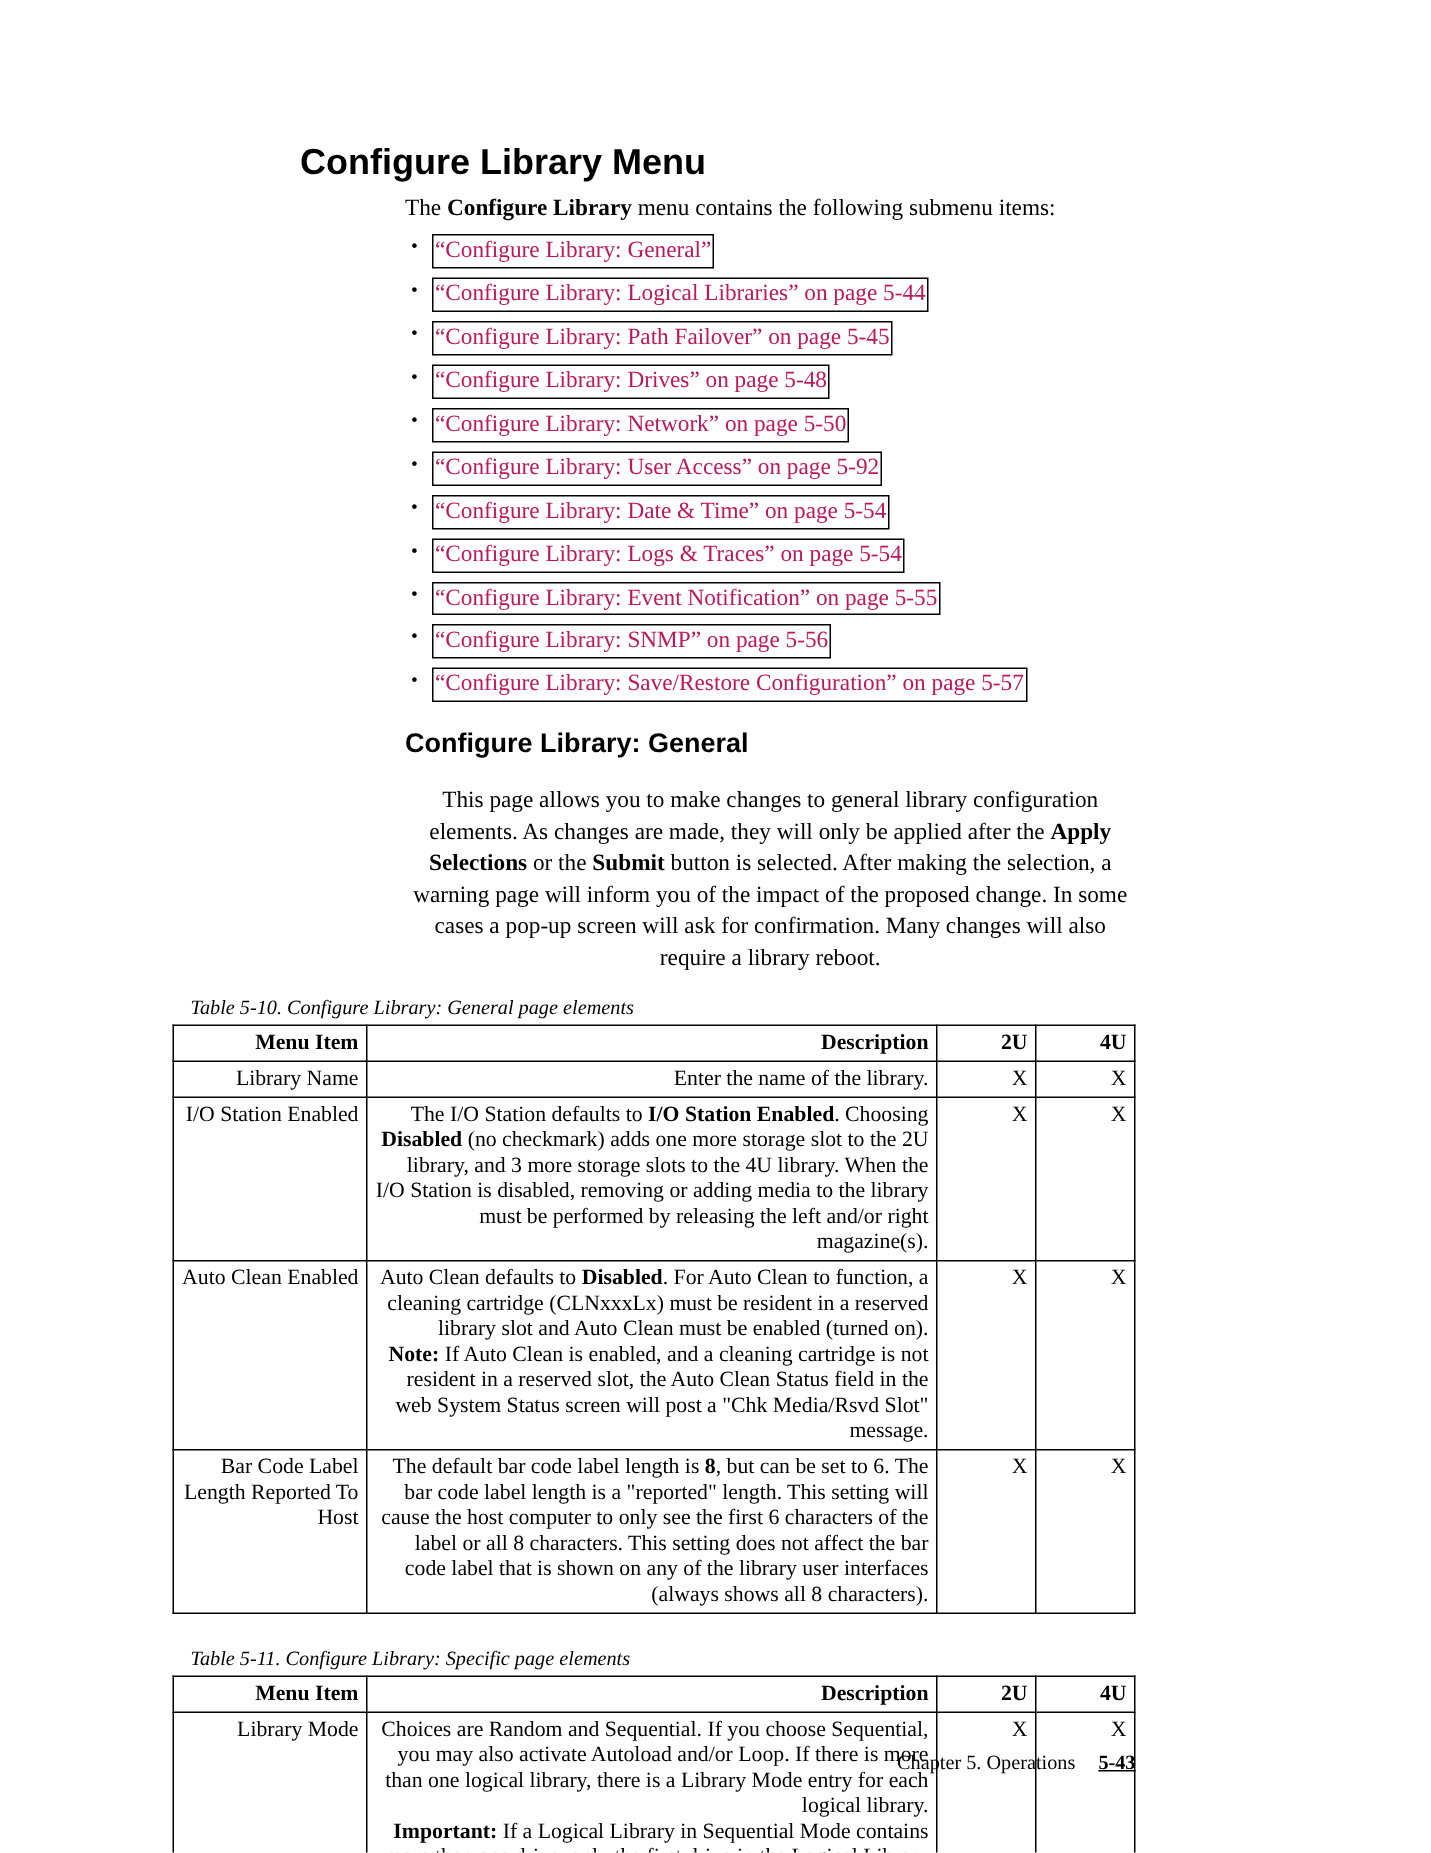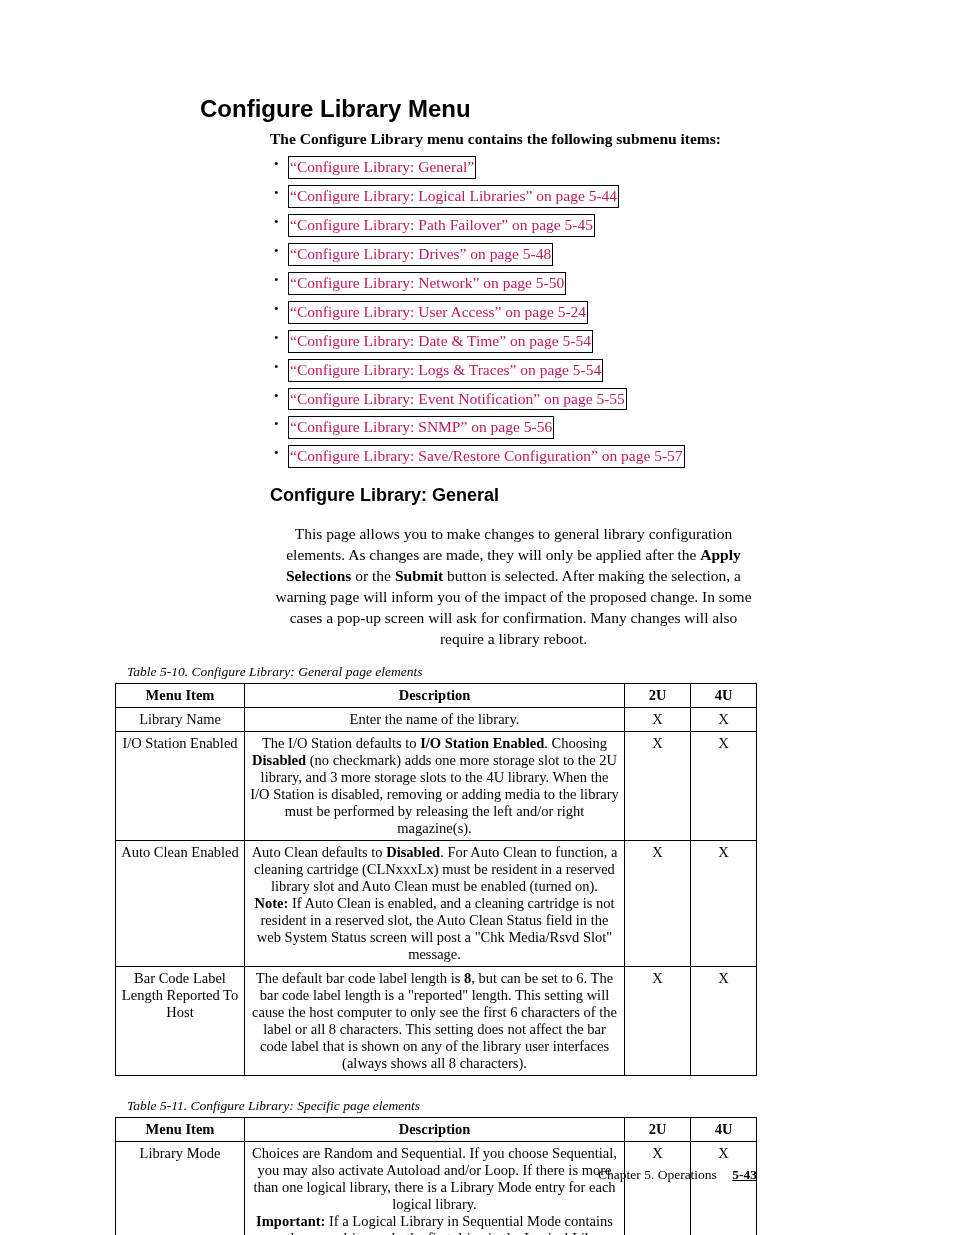--- a/index.html
+++ b/index.html
@@ -24,21 +24,20 @@
     font-family: Arial, Helvetica, sans-serif;
     font-weight: bold;
     font-size: 24px;
     margin: 0 0 6px 85px;
     color: #000;
   }
   .intro {
     margin: 0 0 4px 155px;
     font-size: 15.5px;
     line-height: 1.3;
-    font-weight: bold;
   }
   ul.bullets {
     margin: 0 0 0 155px;
     padding: 0 0 0 18px;
     list-style: none;
   }
   ul.bullets li {
     position: relative;
     margin: 0;
     padding: 3px 0;
@@ -78,21 +77,21 @@
   }
   table.data {
     border-collapse: collapse;
     width: 100%;
     font-size: 14.5px;
   }
   table.data th, table.data td {
     border: 1px solid #000;
     padding: 3px 5px;
     vertical-align: top;
-    text-align: center;
+    text-align: right;
   }
   table.data th {
     font-weight: bold;
   }
   table.data .col-menu { width: 118px; }
   table.data .col-2u { width: 55px; }
   table.data .col-4u { width: 55px; }
   .footer {
     position: absolute;
     bottom: 52px;
@@ -115,21 +114,21 @@
   <p class="intro">
     <span>The </span><b>Configure Library</b><span> menu contains the following submenu items:</span>
   </p>
 
   <ul class="bullets">
     <li><a href="#">“Configure Library: General”</a></li>
     <li><a href="#">“Configure Library: Logical Libraries” on page 5-44</a></li>
     <li><a href="#">“Configure Library: Path Failover” on page 5-45</a></li>
     <li><a href="#">“Configure Library: Drives” on page 5-48</a></li>
     <li><a href="#">“Configure Library: Network” on page 5-50</a></li>
-    <li><a href="#">“Configure Library: User Access” on page 5-24</a></li>
+    <li><a href="#">“Configure Library: User Access” on page 5-92</a></li>
     <li><a href="#">“Configure Library: Date &amp; Time” on page 5-54</a></li>
     <li><a href="#">“Configure Library: Logs &amp; Traces” on page 5-54</a></li>
     <li><a href="#">“Configure Library: Event Notification” on page 5-55</a></li>
     <li><a href="#">“Configure Library: SNMP” on page 5-56</a></li>
     <li><a href="#">“Configure Library: Save/Restore Configuration” on page 5-57</a></li>
   </ul>
 
   <h3 class="subsection">Configure Library: General</h3>
 
   <p class="body-para">

